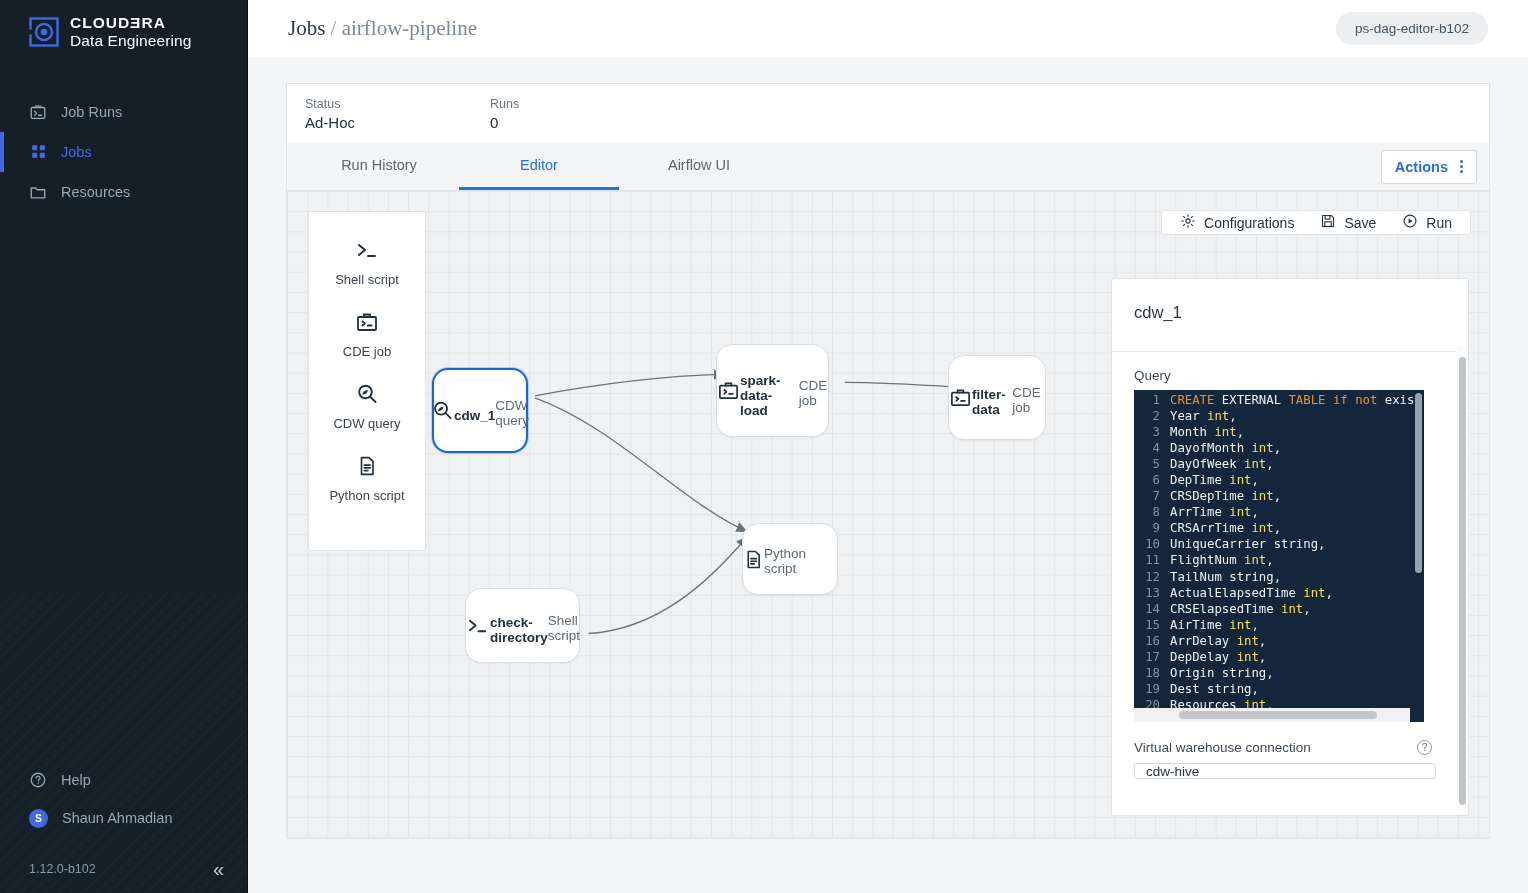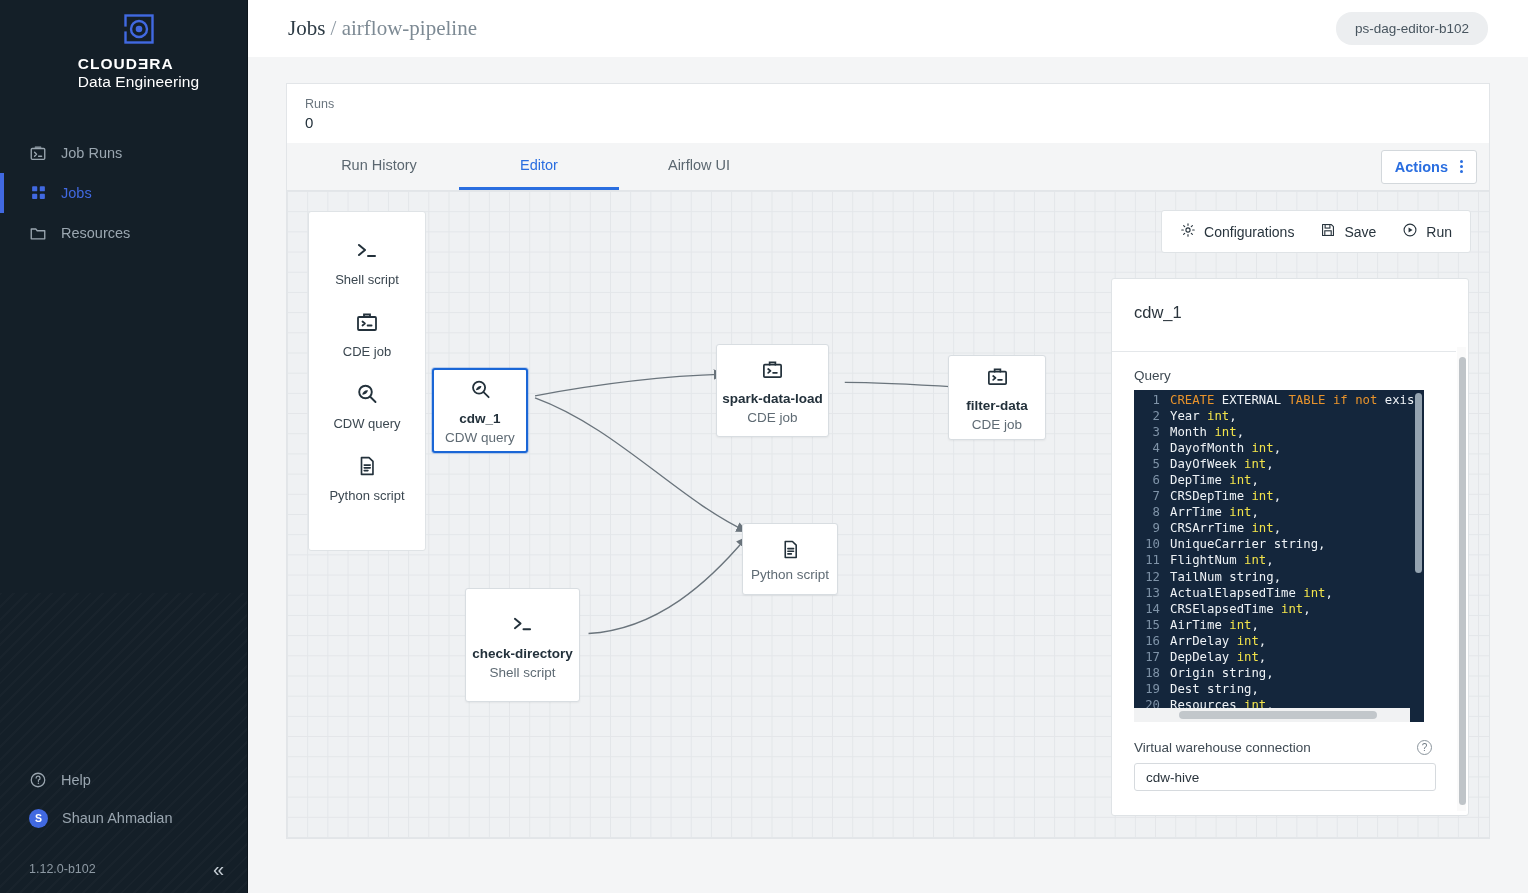--- a/index.html
+++ b/index.html
@@ -19,21 +19,21 @@
     content: ""; position: absolute; right: 0; top: 0; bottom: 0;
     width: 1px; background: #0d151c;
   }
   .sb-deco {
     position: absolute; right: 0; bottom: 0; width: 248px; height: 300px;
     background: repeating-linear-gradient(135deg,
       rgba(255,255,255,0.018) 0px, rgba(255,255,255,0.018) 2px,
       transparent 2px, transparent 9px);
     pointer-events: none;
   }
-  .logo { display: flex; align-items: center; gap: 11px; padding: 14px 0 0 29px; flex-direction: column; }
+  .logo { display: flex; align-items: center; gap: 11px; padding: 14px 0 0 29px; }
   .logo-mark { width: 30px; height: 30px; flex: none; }
   .logo-text { line-height: 1.18; }
   .logo-t1 { color: #fff; font-size: 15.5px; font-weight: bold; letter-spacing: 1.0px; }
   .logo-t2 { color: #fff; font-size: 15.5px; letter-spacing: .1px; }
 
   .nav { margin-top: 41px; }
   .nav-item {
     display: flex; align-items: center; gap: 14px;
     height: 40px; padding-left: 29px; position: relative;
     color: #9aa6b0; font-size: 14.5px; cursor: pointer;
@@ -122,35 +122,35 @@
     background: #fff; border: 1px solid #dfe3e6; border-radius: 3px;
     display: flex; flex-direction: column; align-items: center;
     padding-top: 24px; gap: 21px;
   }
   .palette-item { text-align: center; cursor: grab; width: 100%; }
   .palette-item .pi-ico { height: 28px; display:flex; align-items:center; justify-content:center; }
   .palette-item .pi-lbl { font-size: 13px; color: #3b4750; margin-top: 8px; }
 
   .node {
     position: absolute; background: #fff; border: 1px solid #d8dde1;
-    border-radius: 3px; box-shadow: 0 1px 2px rgba(0,0,0,0.05);
-    display: flex; flex-direction: column; align-items: center; justify-content: center;
+    border-radius: 16px; box-shadow: 0 1px 2px rgba(0,0,0,0.05);
+    display: flex; flex-direction: row; align-items: center; justify-content: center;
     cursor: pointer;
   }
   .node .n-ico { height: 26px; display:flex; align-items:center; justify-content:center; }
   .node .n-title { font-size: 13.5px; font-weight: bold; color: #23313b; margin-top: 9px; }
   .node .n-sub { font-size: 13.5px; color: #5f6b74; margin-top: 4px; }
   .node.selected { border: 2px solid #1a66d6; box-shadow: 0 0 0 1px rgba(26,102,214,.25); }
 
   .edges { position: absolute; inset: 0; pointer-events: none; }
 
   .toolbar {
     position: absolute; right: 18px; top: 19px;
     background: #fff; border: 1px solid #dfe3e6; border-radius: 3px;
-    display: flex; align-items: center; gap: 26px; padding: 11px 18px;
+    display: flex; align-items: center; gap: 26px; padding: 2px 18px;
   }
   .tb-item { display: flex; align-items: center; gap: 8px; font-size: 14px; color: #28343d; cursor: pointer; }
 
   
   .panel {
     position: absolute; right: 20px; top: 87px; width: 358px; height: 538px;
     background: #fff; border: 1px solid #dfe3e6; border-radius: 3px;
     overflow: hidden;
   }
   .panel-inner { position: absolute; inset: 0 12px 0 0; overflow: hidden; }
@@ -191,21 +191,21 @@
   .code-corner { position:absolute; right:0; bottom:0; width:14px; height:14px; background:#14263c; }
 
   .vwc-label { font-size: 13.5px; color: #3f4a53; padding: 18px 0 8px 22px; display:flex; align-items:center; }
   .vwc-label .spacer { flex: 1; }
   .help-q {
     width: 15px; height: 15px; border-radius: 50%; border: 1px solid #8b959d;
     color: #6f7a83; font-size: 10px; display: flex; align-items: center; justify-content: center;
     flex: none; cursor: pointer;
   }
   .vwc-input {
-    margin-left: 22px; width: 302px; height: 28px;
+    margin-left: 22px; width: 302px; height: 16px;
     border: 1px solid #d6dade; border-radius: 3px; background: #fff;
     display: flex; align-items: center; padding: 0 11px;
     font-size: 13.5px; color: #2a343c;
   }
   .panel-sb-track { position: absolute; right: 2px; top: 68px; bottom: 4px; width: 9px; background: #fafafa; }
   .panel-sb-thumb { position: absolute; right: 2px; top: 78px; width: 7px; height: 448px; background: #bfc4c8; border-radius: 4px; }
 </style>
 </head>
 <body>
 
@@ -293,20 +293,24 @@
         <span>Jobs</span>
         <span class="sep">/</span>
         <span class="cur">airflow-pipeline</span>
       </div>
       <div class="env-pill">ps-dag-editor-b102</div>
     </div>
 
     <div class="content">
 
       <div class="status-card">
+        <div class="stat status">
+          <div class="stat-k">Status</div>
+          <div class="stat-v">Ad-Hoc</div>
+        </div>
         <div class="stat">
           <div class="stat-k">Runs</div>
           <div class="stat-v">0</div>
         </div>
       </div>
 
       <div class="tabbar">
         <div class="tabs">
           <div class="tab">Run History</div>
           <div class="tab active">Editor</div>
@@ -426,21 +430,21 @@
           <span class="n-ico">
             <svg viewBox="0 0 24 24" width="21" height="21" fill="none" stroke="#23313b" stroke-width="1.8">
               <path d="M6 2.8h8.2L18.5 7v14.2H6z" stroke-linejoin="round"></path>
               <path d="M9 11h6.5M9 14h6.5M9 17h4" stroke-linecap="round"></path>
             </svg>
           </span>
 
           <span class="n-sub">Python script</span>
         </div>
 
-        <div class="node" style="left:178px; top:397px; width:115px; height:114px;">
+        <div class="node" style="left:178px; top:397px; width:115px; height:75px;">
           <span class="n-ico">
             <svg viewBox="0 0 26 20" width="25" height="19" fill="none" stroke="#23313b" stroke-width="2" stroke-linecap="round" stroke-linejoin="round">
               <path d="M5 5l6 5-6 5"></path>
                 <path d="M14 16h7"></path>
             </svg>
           </span>
           <span class="n-title">check-directory</span>
           <span class="n-sub">Shell script</span>
         </div>
 

